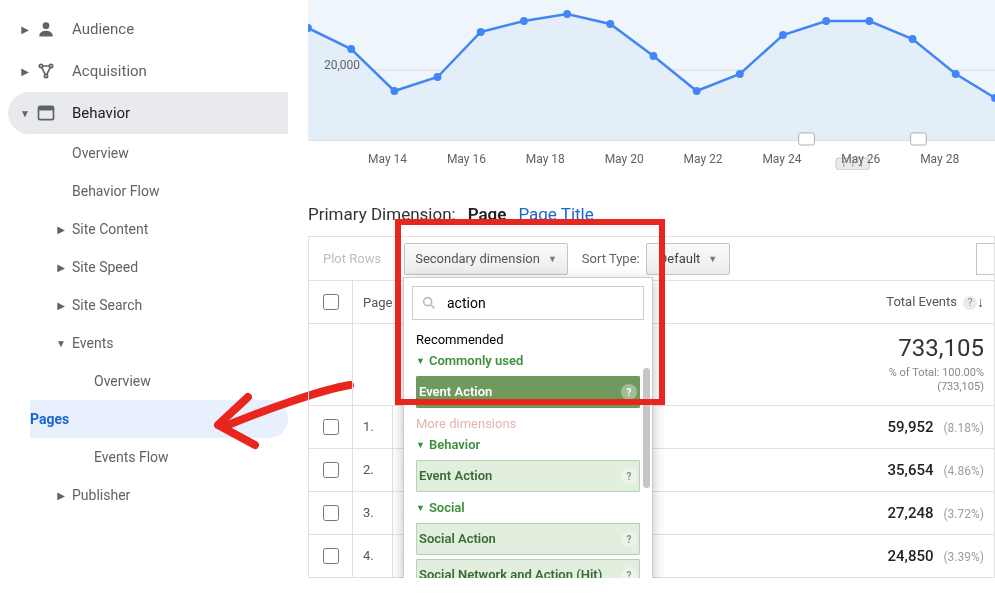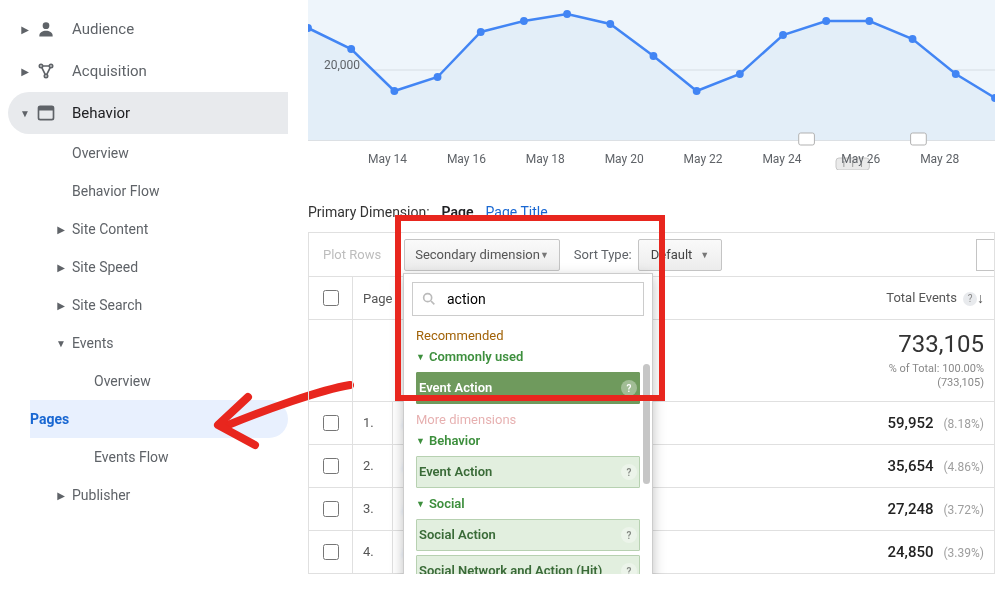--- a/index.html
+++ b/index.html
@@ -37,27 +37,27 @@
   .pages-row .sub-label{color:var(--blue);font-weight:700}
   
   .red-arrow{position:absolute;left:180px;top:-25px;pointer-events:none}
   
   .main{flex:1;min-width:0;padding-left:8px;position:relative}
   .chart{height:170px;position:relative}
   .chart svg{position:absolute;inset:0}
   .chart .ylabel{position:absolute;left:16px;top:58px;font-size:12px;color:var(--muted)}
   .xticks{position:absolute;bottom:4px;left:60px;right:0;display:flex;font-size:12px;color:var(--muted);gap:4px}
   .xticks span{flex:1;text-align:left}
-  .dim-row{margin-top:34px;font-size:14px;display:flex;align-items:flex-end;gap:12px}
+  .dim-row{margin-top:34px;font-size:17px;display:flex;align-items:flex-end;gap:12px}
   .dim-row .label{color:#333}
   .dim-row .primary{font-weight:600}
   .dim-row .secondary{color:var(--blue)}
   .toolbar{display:flex;align-items:center;margin-top:12px;border:1px solid var(--table-border);border-bottom:none;height:44px;font-size:13px;color:var(--muted);position:relative}
   .toolbar .plot{padding:0 14px;color:#bdbdbd;border-right:1px solid var(--table-border);height:100%;display:flex;align-items:center}
-  .sec-btn{margin-left:8px;height:32px;border:1px solid #c4c4c4;background:linear-gradient(#fafafa,#ececec);border-radius:2px;padding:0 10px;display:flex;align-items:center;color:#555}
+  .sec-btn{margin-left:8px;height:32px;border:1px solid #c4c4c4;background:linear-gradient(#fafafa,#ececec);border-radius:2px;padding:0 10px;display:flex;align-items:center;gap:8px;color:#555}
   .sec-btn .tri{font-size:9px;color:#777}
   .sort-label{margin-left:14px}
   .default-btn{margin-left:6px;height:32px;border:1px solid #c4c4c4;background:linear-gradient(#fafafa,#ececec);border-radius:2px;padding:0 12px;display:flex;align-items:center;gap:8px;color:#444}
   .search-box{margin-left:auto;width:18px;height:32px;border:1px solid #c4c4c4;border-right:none;background:#fff}
   
   table{width:100%;border-collapse:collapse;font-size:13px}
   thead th{border:1px solid var(--table-border);padding:10px;text-align:left;color:#555;background:#fff;font-weight:normal}
   thead th.events{text-align:right}
   thead th.cb{width:44px;text-align:center}
   thead th .help{display:inline-block;width:14px;height:14px;border-radius:50%;background:#e8eaed;color:#888;font-size:10px;line-height:14px;text-align:center;margin-left:6px}
@@ -71,21 +71,21 @@
   .ev .big{font-size:24px;color:#333}
   .ev .sub-note{font-size:11px;color:#888;line-height:1.3;margin-top:4px}
   .ev .val{font-size:15px;color:#222;font-weight:500;display:inline-block;min-width:90px;text-align:right}
   .ev .pct{font-size:12px;color:#9e9e9e;margin-left:10px}
   input[type=checkbox]{width:16px;height:16px;accent-color:#888}
   .blurred-link{color:#8ab4f8;filter:blur(2px);letter-spacing:2px}
   
   .dd-panel{position:absolute;top:0;left:94px;width:250px;background:#fff;border:1px solid #ccc;box-shadow:0 4px 12px rgba(0,0,0,.25);z-index:5}
   .dd-search{display:flex;align-items:center;border:1px solid #ccc;margin:8px;height:34px;padding:0 8px;gap:8px}
   .dd-search input{border:none;outline:none;flex:1;font-size:14px}
-  .dd-section{padding:4px 12px 2px;color:#a16207;font-size:13px}
+  .dd-section{padding:4px 12px 2px;color:#000000;font-size:13px}
   .dd-cat{display:flex;align-items:center;color:var(--accent-green);font-size:13px;font-weight:600;padding:4px 12px;gap:4px}
   .dd-cat .tri{font-size:9px}
   .dd-item{margin:4px 12px;background:#d4e6d0;border:1px solid #b7d1b1;color:#3a6b38;font-size:13px;font-weight:600;padding:7px 2px;border-radius:1px;position:relative;display:flex;align-items:flex-start}
   .dd-item.selected{background:var(--green-selected);border-color:var(--green-selected);color:#fff}
   .dd-item .help{margin-left:auto;width:16px;height:16px;border-radius:50%;background:rgba(255,255,255,.35);color:rgba(0,0,0,.45);font-size:10px;display:flex;align-items:center;justify-content:center}
   .dd-item.selected .help{background:rgba(255,255,255,.35);color:#fff}
   .dd-item.faded{background:#e2efdf}
   .dd-scroll{position:relative;max-height:300px;overflow:hidden}
   .dd-scroll .bar{position:absolute;right:2px;top:40px;width:7px;height:120px;background:#c6c6c6;border-radius:4px}
   .dd-footer{border-top:1px solid #ddd;padding:8px 12px;font-size:13px;color:#666;display:flex;align-items:center;gap:8px}

